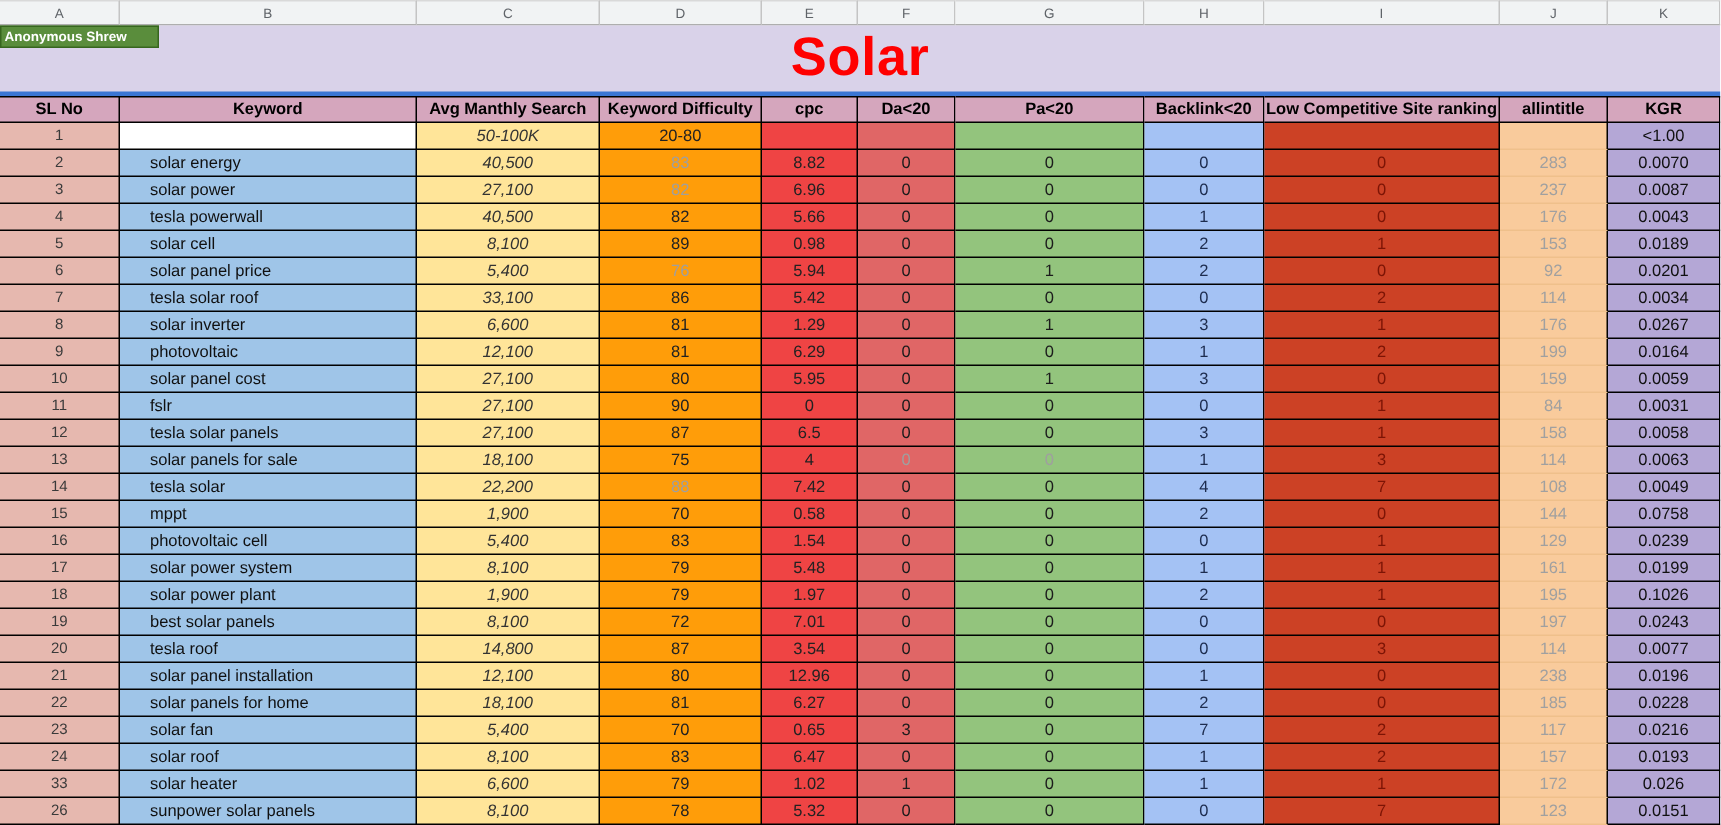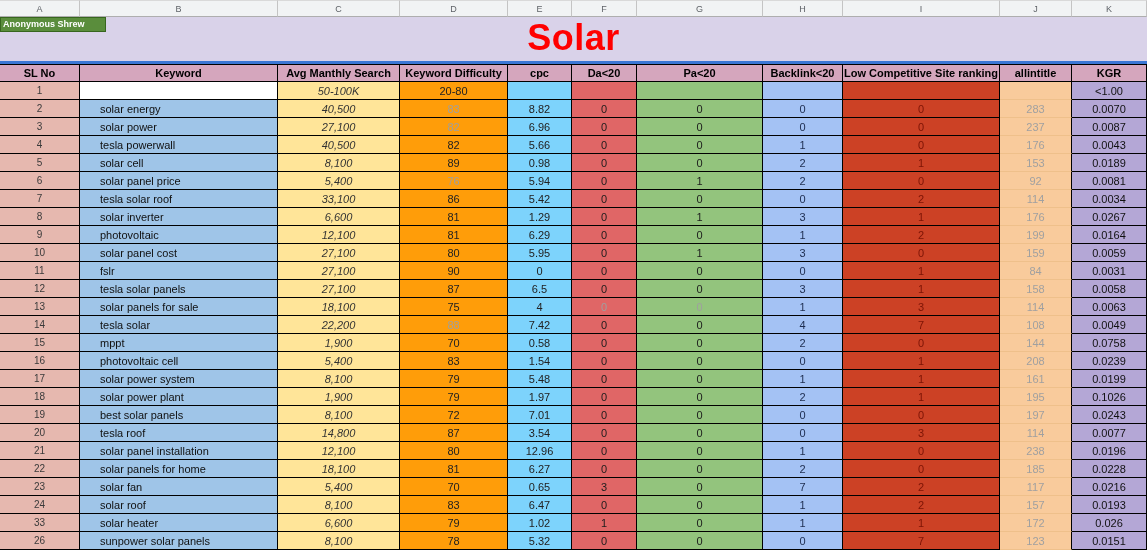--- a/index.html
+++ b/index.html
@@ -31,21 +31,21 @@
     border-right:1px solid #000; border-bottom:1px solid #000;
     display:flex; align-items:center; justify-content:center;
     font-size:11px; color:#1a1a1a;
   }
   .hd { font-weight:bold; background:#d5a6bd; border-top:1px solid #000; color:#000; }
   .c-sl     { background:#e6b8af; font-size:10px; color:#3a3a3a; }
   .c-kw     { background:#9fc5e8; justify-content:flex-start; padding-left:20px; color:#101010; }
   .c-kw.empty { background:#ffffff; }
   .c-search { background:#ffe599; color:#333;font-style:italic; }
   .c-diff   { background:#ff9d09; color:#222; }
-  .c-cpc    { background:#7dd3fc; color:#222; }
+  .c-cpc    { background:#ef4444; color:#222; }
   .c-da     { background:#e06666; color:#1c1c1c; }
   .c-pa     { background:#93c47d; color:#1c1c1c; }
   .c-bl     { background:#a4c2f4; color:#1d2c4e; }
   .c-low    { background:#cc4125; color:#7c1405; }
   .c-allin  { background:#f9cb9c; color:#a0a0a0; border-bottom-color:#efc08b; }
   .c-kgr    { background:#b4a7d6; color:#111; }
   .muted    { color:#9f9f9f !important; }
 </style>
 </head>
 <body>
@@ -138,21 +138,21 @@
       <div class="cell c-sl">6</div>
       <div class="cell c-kw">solar panel price</div>
       <div class="cell c-search">5,400</div>
       <div class="cell c-diff muted">76</div>
       <div class="cell c-cpc">5.94</div>
       <div class="cell c-da">0</div>
       <div class="cell c-pa">1</div>
       <div class="cell c-bl">2</div>
       <div class="cell c-low">0</div>
       <div class="cell c-allin">92</div>
-      <div class="cell c-kgr">0.0081</div>
+      <div class="cell c-kgr">0.0201</div>
       <div class="cell c-sl">7</div>
       <div class="cell c-kw">tesla solar roof</div>
       <div class="cell c-search">33,100</div>
       <div class="cell c-diff">86</div>
       <div class="cell c-cpc">5.42</div>
       <div class="cell c-da">0</div>
       <div class="cell c-pa">0</div>
       <div class="cell c-bl">0</div>
       <div class="cell c-low">2</div>
       <div class="cell c-allin">114</div>
@@ -247,21 +247,21 @@
       <div class="cell c-kgr">0.0758</div>
       <div class="cell c-sl">16</div>
       <div class="cell c-kw">photovoltaic cell</div>
       <div class="cell c-search">5,400</div>
       <div class="cell c-diff">83</div>
       <div class="cell c-cpc">1.54</div>
       <div class="cell c-da">0</div>
       <div class="cell c-pa">0</div>
       <div class="cell c-bl">0</div>
       <div class="cell c-low">1</div>
-      <div class="cell c-allin">208</div>
+      <div class="cell c-allin">129</div>
       <div class="cell c-kgr">0.0239</div>
       <div class="cell c-sl">17</div>
       <div class="cell c-kw">solar power system</div>
       <div class="cell c-search">8,100</div>
       <div class="cell c-diff">79</div>
       <div class="cell c-cpc">5.48</div>
       <div class="cell c-da">0</div>
       <div class="cell c-pa">0</div>
       <div class="cell c-bl">1</div>
       <div class="cell c-low">1</div>

